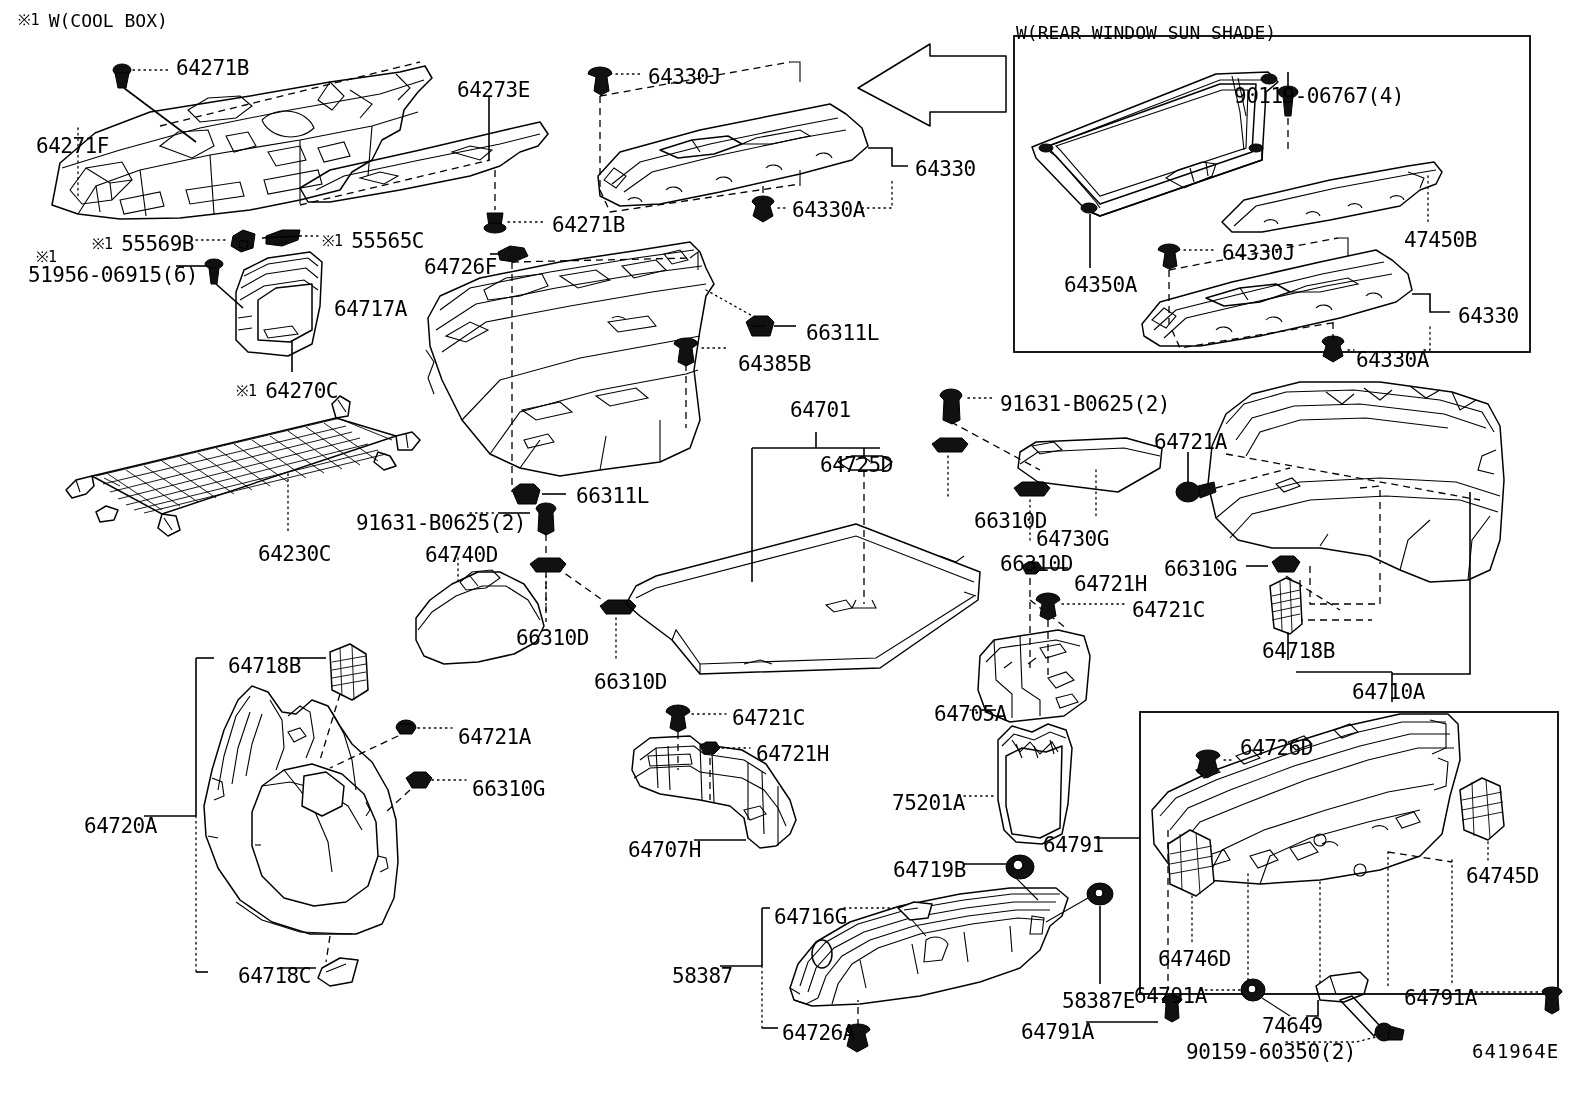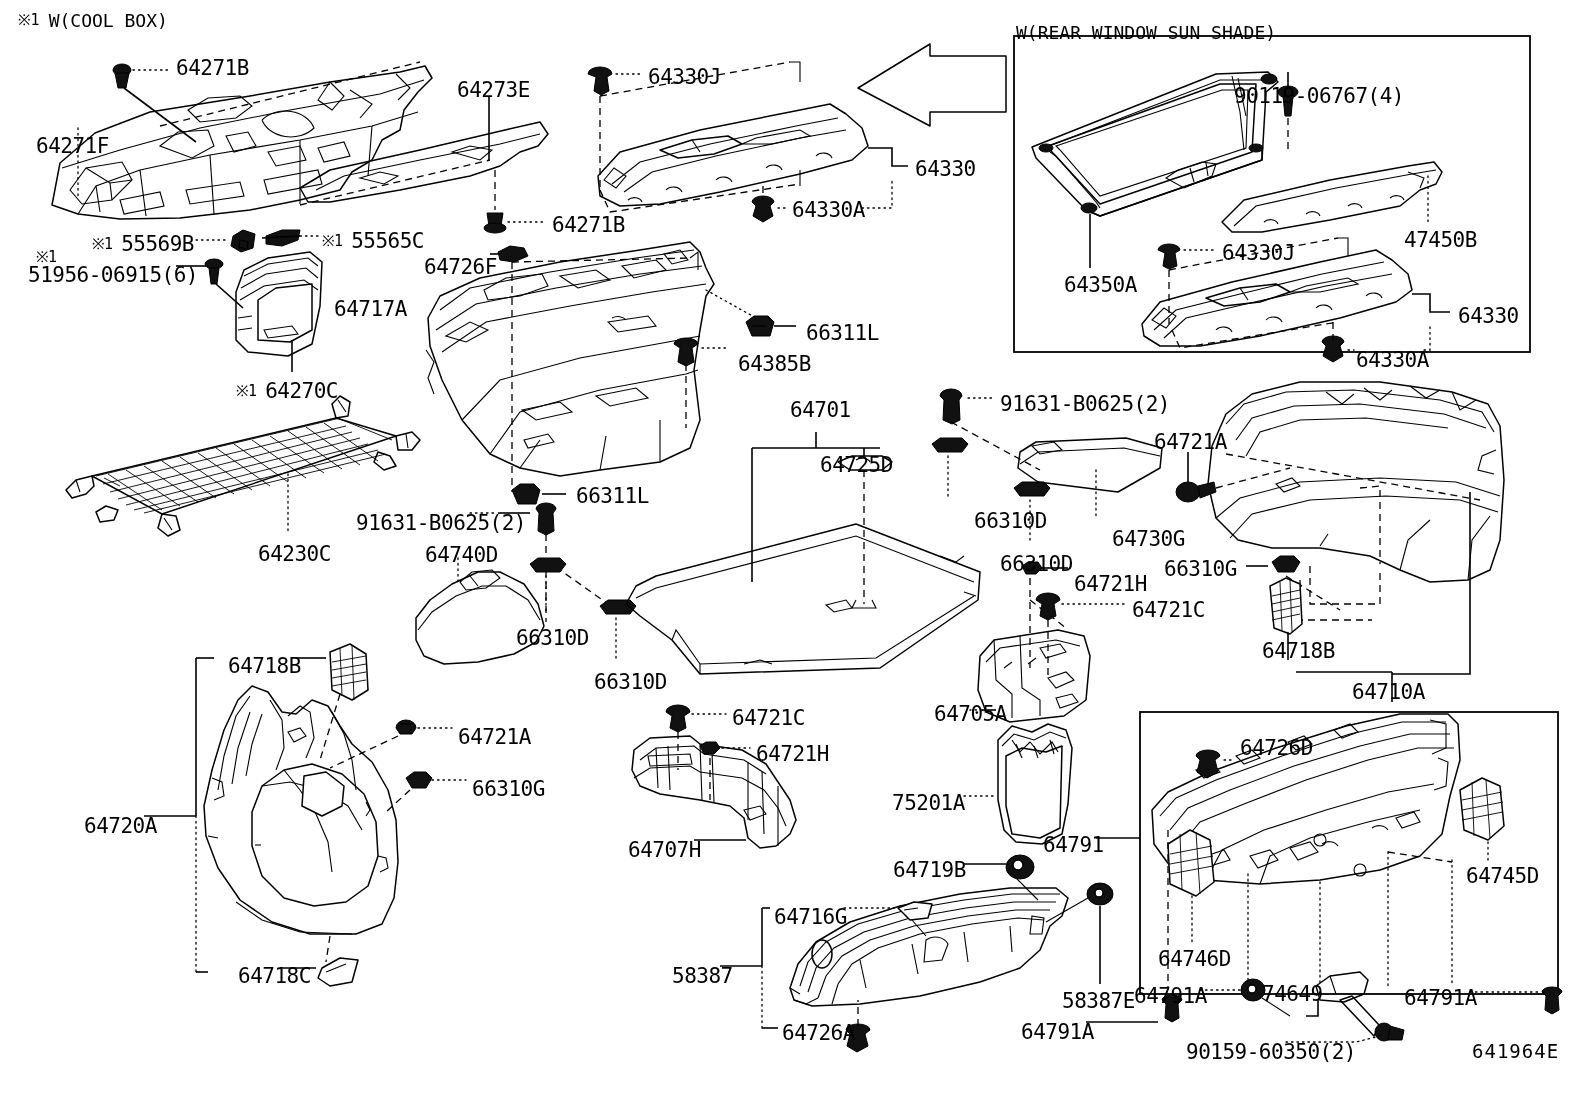--- a/index.html
+++ b/index.html
@@ -756,21 +756,21 @@
       <div class="lbl" style="left: 258px; top: 544px;">64230C</div>
       <div class="lbl" style="left: 576px; top: 486px;">66311L</div>
       <div class="lbl" style="left: 356px; top: 513px;">91631-B0625(2)</div>
       <div class="lbl" style="left: 425px; top: 545px;">64740D</div>
       <div class="lbl" style="left: 516px; top: 628px;">66310D</div>
       <div class="lbl" style="left: 594px; top: 672px;">66310D</div>
       <div class="lbl" style="left: 790px; top: 400px;">64701</div>
       <div class="lbl" style="left: 820px; top: 455px;">64725D</div>
       <div class="lbl" style="left: 1000px; top: 394px;">91631-B0625(2)</div>
       <div class="lbl" style="left: 974px; top: 511px;">66310D</div>
-      <div class="lbl" style="left: 1112px; top: 529px; text-align: right;">64730G</div>
+      <div class="lbl" style="left: 1036px; top: 529px; text-align: right;">64730G</div>
       <div class="lbl" style="left: 1000px; top: 554px;">66310D</div>
       <div class="lbl" style="left: 1074px; top: 574px;">64721H</div>
       <div class="lbl" style="left: 1132px; top: 600px;">64721C</div>
       <div class="lbl" style="left: 1154px; top: 432px;">64721A</div>
       <div class="lbl" style="left: 1164px; top: 559px;">66310G</div>
       <div class="lbl" style="left: 1262px; top: 641px;">64718B</div>
       <div class="lbl" style="left: 1352px; top: 682px;">64710A</div>
       <div class="lbl" style="left: 1234px; top: 62px; margin-top: 24px;">90119-06767(4)</div>
       <div class="lbl" style="left: 1064px; top: 275px;">64350A</div>
       <div class="lbl" style="left: 1222px; top: 243px;">64330J</div>
@@ -791,19 +791,19 @@
       <div class="lbl" style="left: 774px; top: 907px;">64716G</div>
       <div class="lbl" style="left: 672px; top: 966px;">58387</div>
       <div class="lbl" style="left: 782px; top: 1023px;">64726A</div>
       <div class="lbl" style="left: 1043px; top: 835px;">64791</div>
       <div class="lbl" style="left: 1240px; top: 738px;">64726D</div>
       <div class="lbl" style="left: 1466px; top: 866px;">64745D</div>
       <div class="lbl" style="left: 1158px; top: 949px;">64746D</div>
       <div class="lbl" style="left: 1062px; top: 991px;">58387E</div>
       <div class="lbl" style="left: 1134px; top: 986px;">64791A</div>
       <div class="lbl" style="left: 1021px; top: 1022px;">64791A</div>
-      <div class="lbl" style="left: 1262px; top: 984px;">74649</div>
+      <div class="lbl" style="left: 1262px; top: 1016px;">74649</div>
       <div class="lbl" style="left: 1186px; top: 1042px;">90159-60350(2)</div>
       <div class="lbl" style="left: 1404px; top: 988px;">64791A</div>
       <div class="lbl diagno" style="left: 1472px; top: 1042px;">641964E</div>
     </div>
 
 </div>
 
 </body></html>

